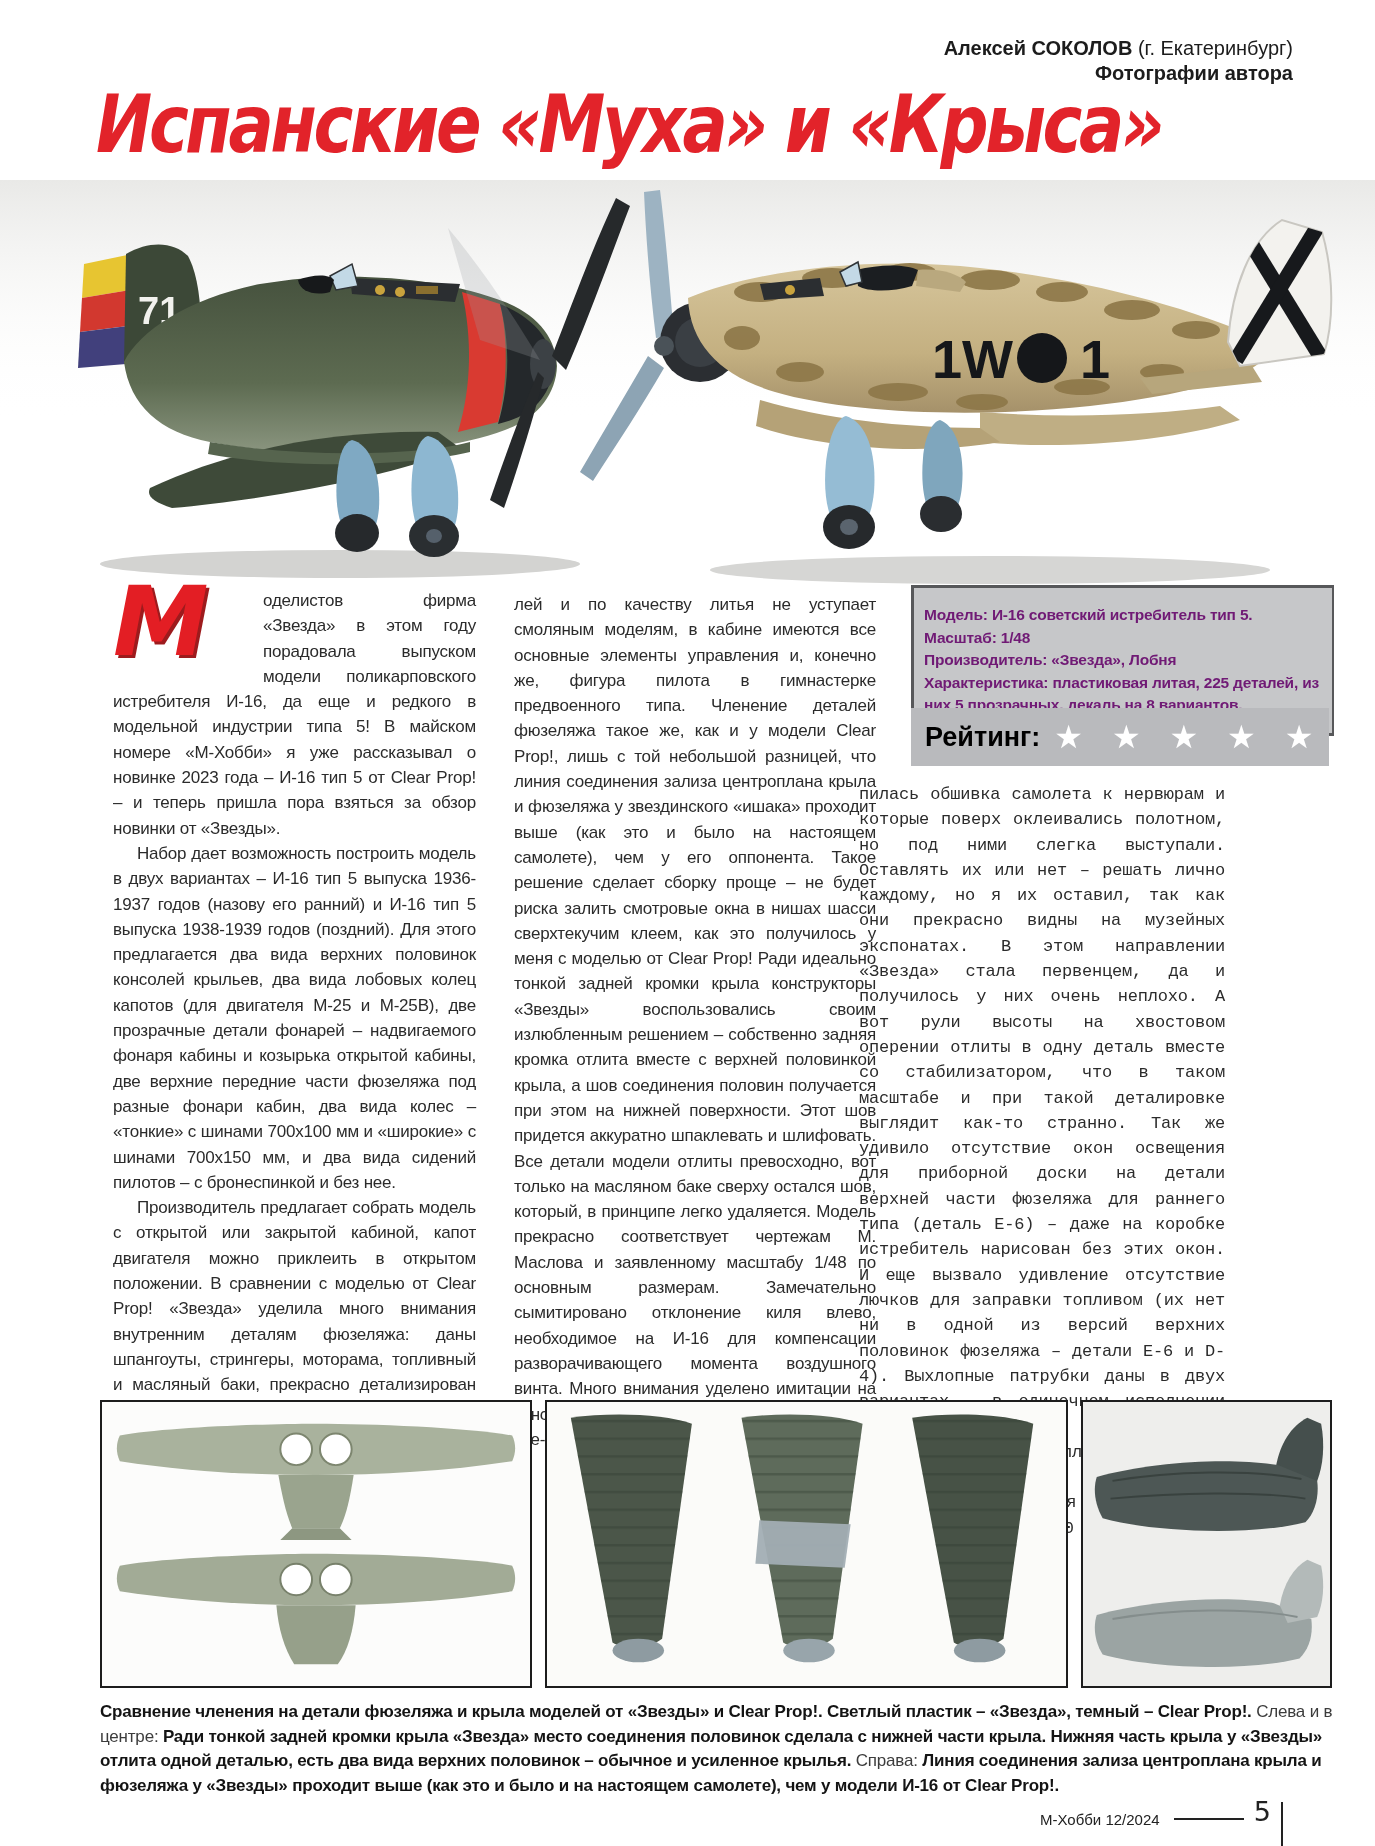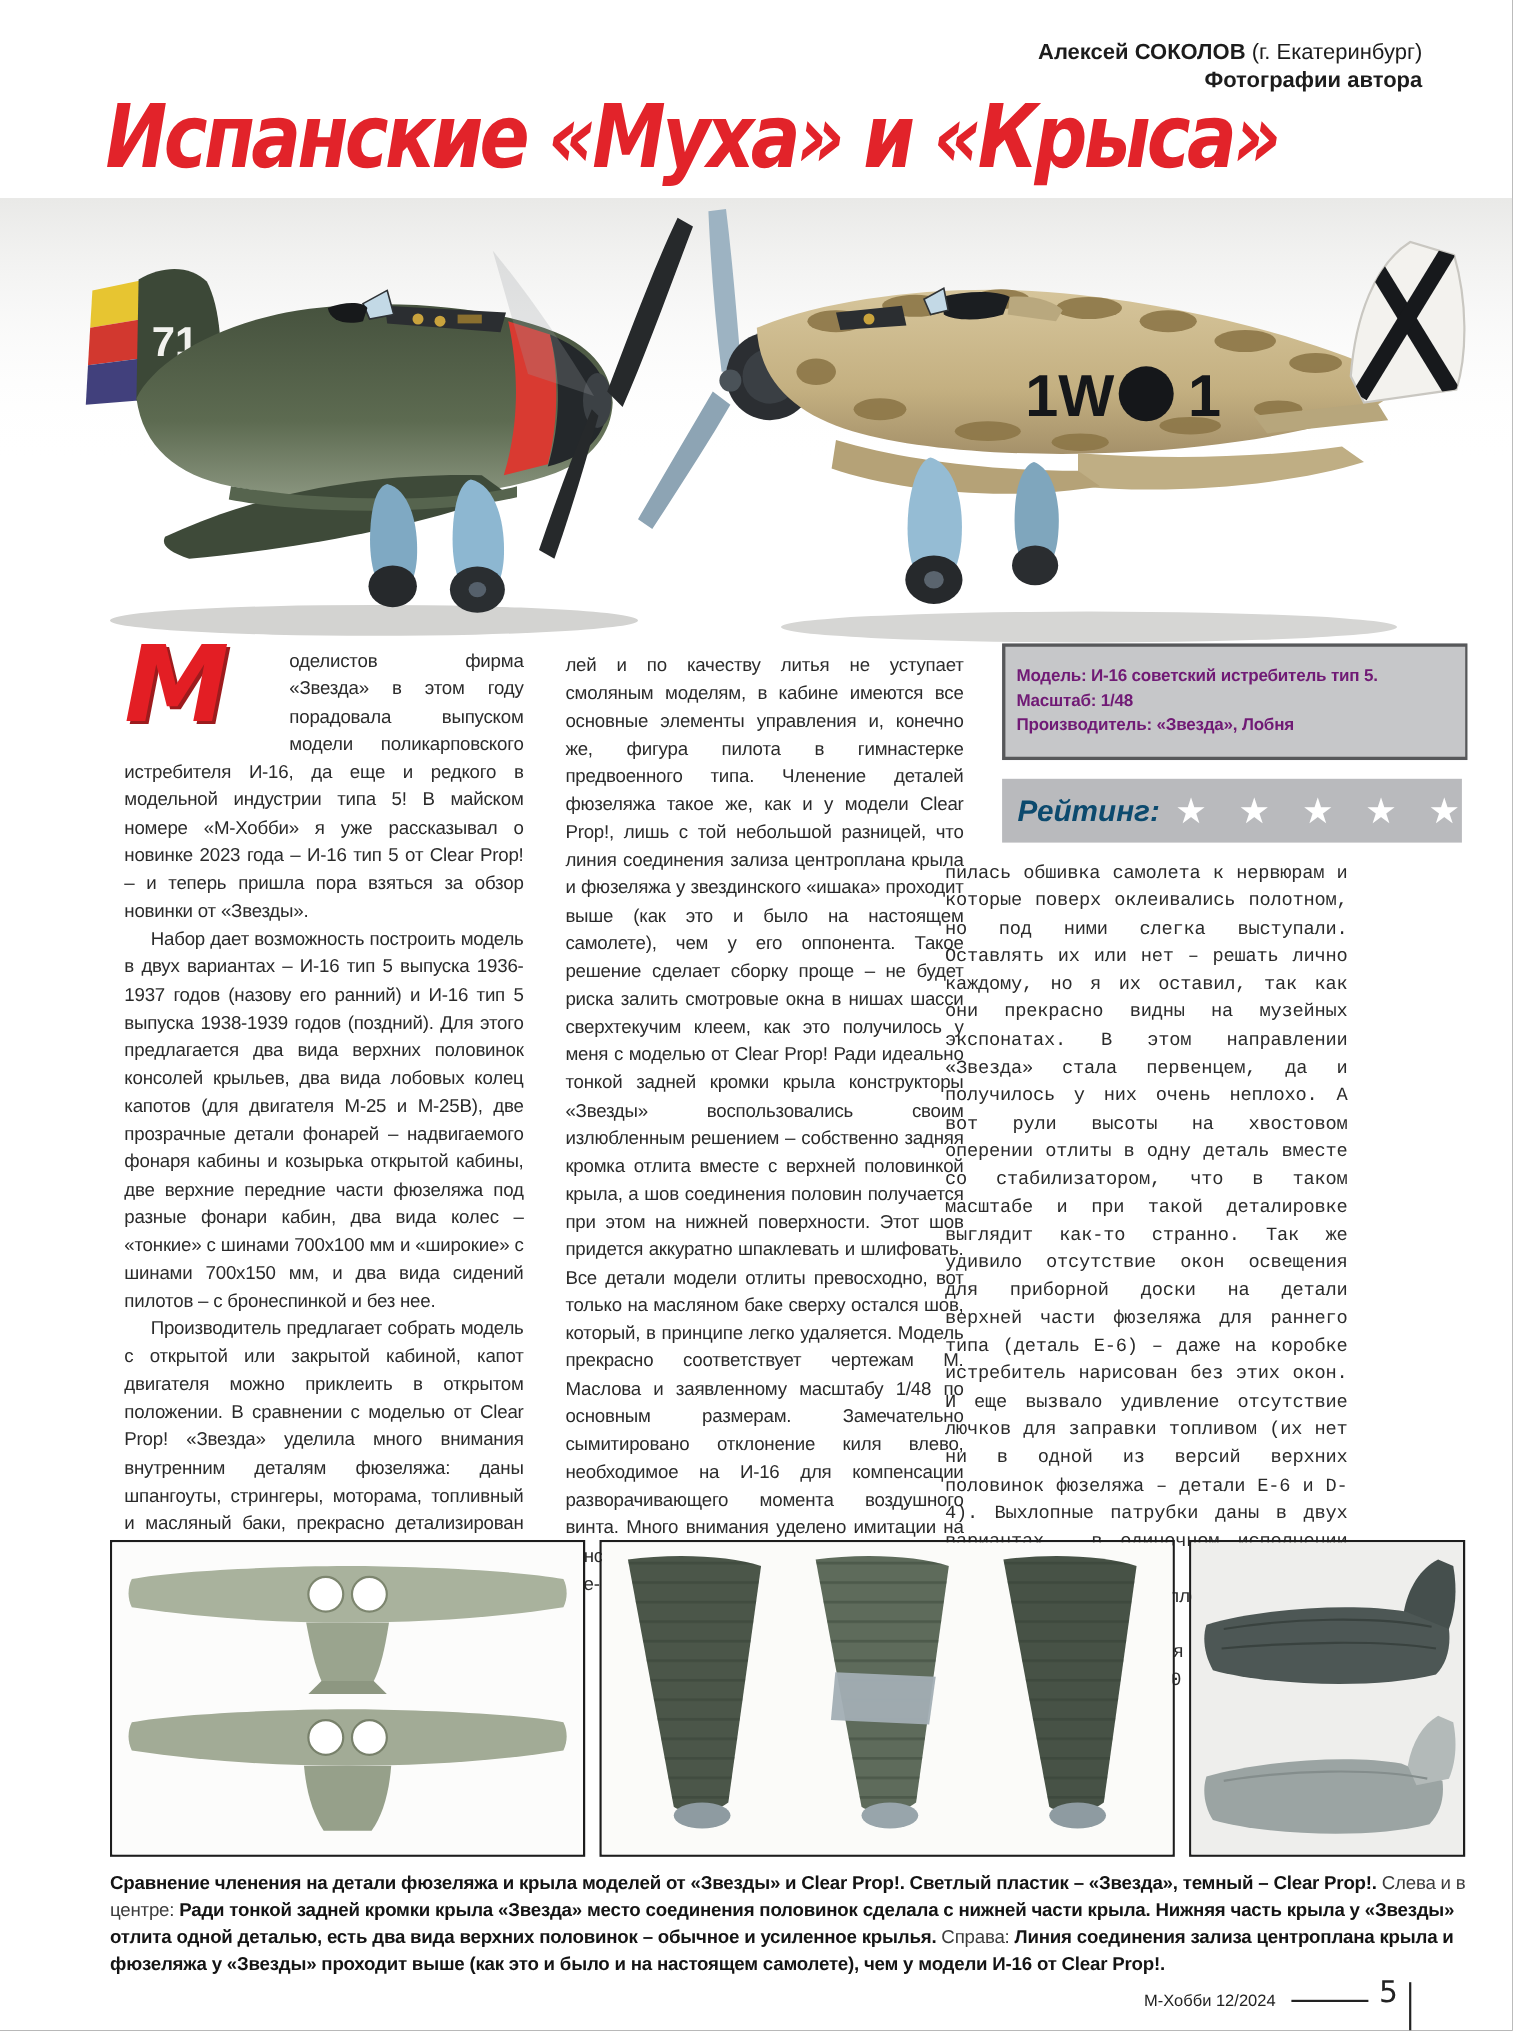--- a/index.html
+++ b/index.html
@@ -25,21 +25,21 @@
   .dropcap{float:left;width:150px;height:76px;
            font-family:"DejaVu Sans",sans-serif;font-weight:bold;font-style:italic;
            font-size:96px;line-height:68px;color:#e31e24;text-shadow:3px 3px 0 #9d1b1d;}
   
   .info-box{position:absolute;left:911px;top:585px;width:398px;
             background:#c6c7c9;border:3px solid #57585a;border-right-width:2px;
             padding:16px 10px;font-weight:bold;font-size:15.5px;line-height:22.5px;
             letter-spacing:-0.2px;color:#701a75;}
   .rating-bar{position:absolute;left:911px;top:708px;width:418px;height:58px;background:#b9babd;
               display:flex;align-items:center;padding-left:14px;box-sizing:border-box;}
-  .rating-label{font-weight:bold;font-style:italic;font-size:27px;color:#0c4a6e;margin-right:14px;}
+  .rating-label{font-weight:bold;font-size:27px;color:#000000;margin-right:14px;}
   .rating-stars{font-size:32px;letter-spacing:10px;color:#ffffff;white-space:nowrap;}
   
   .photo{position:absolute;top:1400px;height:288px;border:2px solid #1d1d1d;box-sizing:border-box;}
   .photo1{left:100px;width:432px;}
   .photo2{left:545px;width:523px;}
   .photo3{left:1081px;width:251px;}
   .photo svg{display:block;width:100%;height:100%;}
   
   .caption{position:absolute;left:100px;top:1700px;width:1240px;
            font-size:17px;line-height:24.5px;letter-spacing:-0.2px;font-weight:bold;color:#141414;}
@@ -171,20 +171,21 @@
   </div>
 
   <div class="col col2">
     <p>лей и по качеству литья не уступает смоляным моделям, в кабине имеются все основные элементы управления и, конечно же, фигура пилота в гимнастерке предвоенного типа. Членение деталей фюзеляжа такое же, как и у модели Clear Prop!, лишь с той небольшой разницей, что линия соединения зализа центроплана крыла и фюзеляжа у звездинского «ишака» проходит выше (как это и было на настоящем самолете), чем у его оппонента. Такое решение сделает сборку проще – не будет риска залить смотровые окна в нишах шасси сверхтекучим клеем, как это получилось у меня с моделью от Clear Prop! Ради идеально тонкой задней кромки крыла конструкторы «Звезды» воспользовались своим излюбленным решением – собственно задняя кромка отлита вместе с верхней половинкой крыла, а шов соединения половин получается при этом на нижней поверхности. Этот шов придется аккуратно шпаклевать и шлифовать. Все детали модели отлиты превосходно, вот только на масляном баке сверху остался шов, который, в принципе легко удаляется. Модель прекрасно соответствует чертежам М. Маслова и заявленному масштабу 1/48 по основным размерам. Замечательно сымитировано отклонение киля влево, необходимое на И-16 для компенсации разворачивающего момента воздушного винта. Много внимания уделено имитации на консолях крыльев головок клепок, которыми кре-</p>
   </div>
 
   <div class="info-box">
     <div>Модель: И-16 советский истребитель тип 5.</div>
     <div>Масштаб: 1/48</div>
     <div>Производитель: «Звезда», Лобня</div>
+    <div>Характеристика: пластиковая литая, 225 деталей, из них 5 прозрачных, декаль на 8 вариантов.</div>
   </div>
   <div class="rating-bar">
     <span class="rating-label">Рейтинг:</span>
     <span class="rating-stars">★ ★ ★ ★ ★</span>
   </div>
   <div class="col col3">
     <p>пилась обшивка самолета к нервюрам и которые поверх оклеивались полотном, но под ними слегка выступали. Оставлять их или нет – решать лично каждому, но я их оставил, так как они прекрасно видны на музейных экспонатах. В этом направлении «Звезда» стала первенцем, да и получилось у них очень неплохо. А вот рули высоты на хвостовом оперении отлиты в одну деталь вместе со стабилизатором, что в таком масштабе и при такой деталировке выглядит как-то странно. Так же удивило отсутствие окон освещения для приборной доски на детали верхней части фюзеляжа для раннего типа (деталь Е-6) – даже на коробке истребитель нарисован без этих окон. И еще вызвало удивление отсутствие лючков для заправки топливом (их нет ни в одной из версий верхних половинок фюзеляжа – детали Е-6 и D-4). Выхлопные патрубки даны в двух вариантах – в одиночном исполнении (для варианта без капота) и в парном. Патрубки сплошные, в них необходимо самостоятельно просверлить отверстия – у меня на это ушло не более 30 минут, да уже не-</p>
   </div>
 
   <div class="photo photo1">

